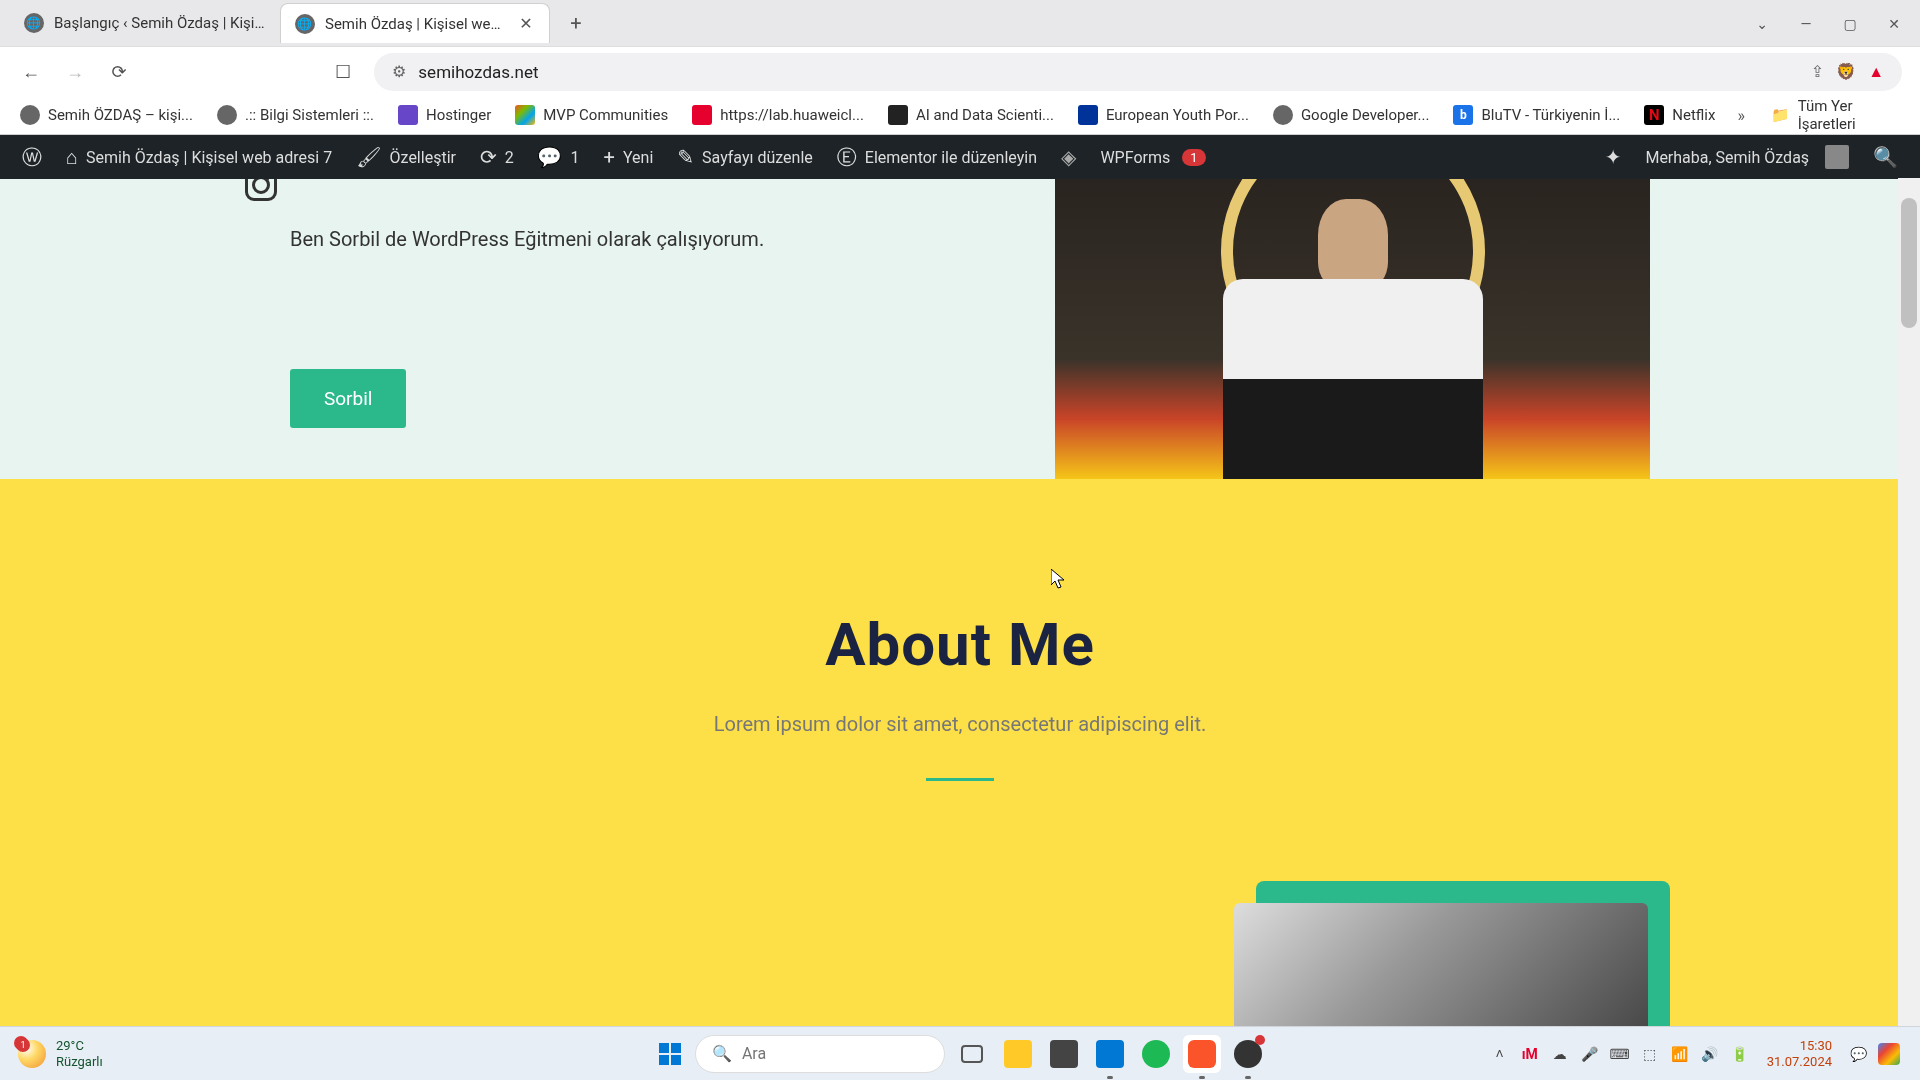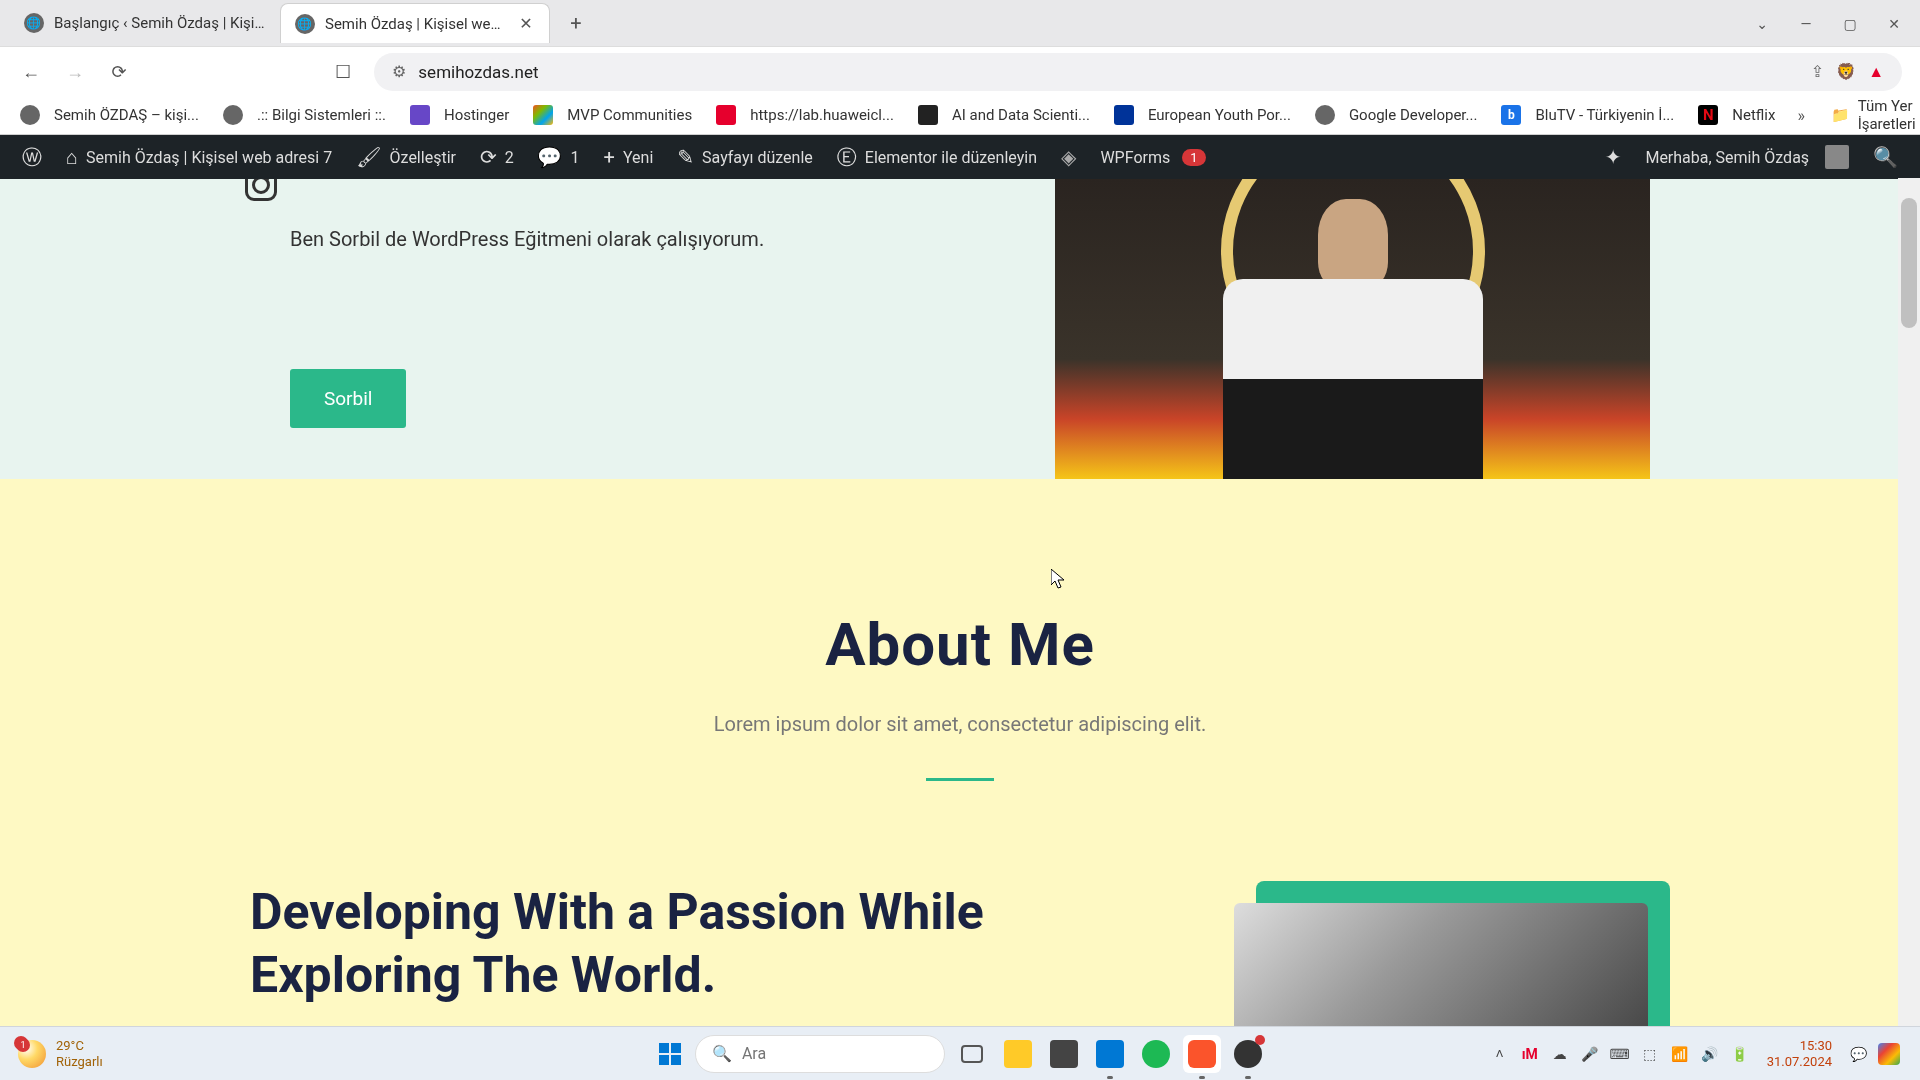--- a/index.html
+++ b/index.html
@@ -22,37 +22,37 @@
 .nav-btn.disabled { color: #bbb; }
 .url-box { flex: 1; display: flex; align-items: center; height: 38px; background: #f1f1f3; border-radius: 20px; padding: 0 18px; gap: 12px; margin: 0 4px; }
 .url-text { font-size: 17px; color: #555; flex: 1; }
 .url-text .domain { color: #222; }
 .ext-icons { display: flex; gap: 8px; align-items: center; }
 .ext-icon { width: 30px; height: 30px; display: flex; align-items: center; justify-content: center; border-radius: 4px; font-size: 16px; position: relative; }
 .ext-circle { width: 24px; height: 24px; border-radius: 50%; }
 .vpn-btn { display: flex; align-items: center; gap: 6px; padding: 4px 10px; font-size: 15px; color: #555; border-radius: 20px; cursor: pointer; }
 
 .bookmark-bar { display: flex; align-items: center; height: 38px; padding: 0 10px; gap: 4px; background: #fff; }
-.bm-item { display: flex; align-items: center; gap: 14px; padding: 4px 10px; font-size: 15px; color: #333; cursor: pointer; border-radius: 4px; white-space: nowrap; text-align: right; }
+.bm-item { display: flex; align-items: center; gap: 8px; padding: 4px 10px; font-size: 15px; color: #333; cursor: pointer; border-radius: 4px; white-space: nowrap; text-align: right; }
 .bm-favicon { width: 20px; height: 20px; flex-shrink: 0; border-radius: 3px; }
 .bm-spacer { flex: 1; }
 .bm-overflow { padding: 4px 8px; cursor: pointer; color: #555; }
 .bm-folder { display: flex; align-items: center; gap: 8px; padding: 4px 10px; font-size: 15px; color: #333; cursor: pointer; }
 
 
 .wp-bar { display: flex; align-items: center; height: 44px; background: #1d2327; color: #ddd; padding: 0 10px; font-size: 16px; }
 .wp-item { display: flex; align-items: center; gap: 8px; padding: 0 12px; height: 100%; cursor: pointer; }
 .wp-icon { font-size: 20px; display: flex; align-items: center; }
 .wp-badge { background: #d63638; color: #fff; border-radius: 10px; padding: 1px 8px; font-size: 13px; margin-left: 4px; }
 .wp-spacer { flex: 1; }
 .wp-user { display: flex; align-items: center; gap: 16px; padding: 0 12px; }
 .wp-avatar { width: 24px; height: 24px; background: #888; border-radius: 2px; }
 
 
-.page { position: relative; height: calc(1080px - 46px - 50px - 38px - 44px - 54px); overflow: hidden; background: #fef9c3; }
+.page { position: relative; height: calc(1080px - 46px - 50px - 38px - 44px - 54px); overflow: hidden; background: #fde047; }
 .hero-bg { background: #e8f4ef; height: 300px; position: relative; }
 .hero-content { position: absolute; left: 245px; top: -10px; }
 .insta-icon { width: 32px; height: 32px; border: 3px solid #333; border-radius: 9px; position: relative; }
 .insta-icon::after { content: ''; position: absolute; width: 12px; height: 12px; border: 3px solid #333; border-radius: 50%; top: 50%; left: 50%; transform: translate(-50%, -50%); }
 .insta-icon::before { content: ''; position: absolute; width: 4px; height: 4px; background: #333; border-radius: 50%; top: 5px; right: 5px; }
 .hero-text { position: absolute; left: 290px; top: 48px; font-size: 20px; color: #333; }
 .hero-btn { position: absolute; left: 290px; top: 190px; background: #2bb88a; color: #fff; padding: 18px 34px; font-size: 19px; border: none; cursor: pointer; border-radius: 3px; }
 .hero-img { position: absolute; right: 270px; top: 0; width: 595px; height: 300px; background: linear-gradient(180deg, #2a2420 0%, #3a332a 60%, #c94428 80%, #f5c518 100%); overflow: hidden; }
 .hero-img::before { content:''; position:absolute; top:-60px; left:50%; transform:translateX(-50%); width:240px; height:240px; border:12px solid #e6c972; border-radius:50%; }
 .hero-person { position:absolute; bottom:0; left:50%; transform:translateX(-50%); width:260px; height:280px; }
@@ -73,21 +73,21 @@
 
 .scrollbar { position: absolute; right: 0; top: 178px; width: 22px; height: calc(1080px - 178px - 54px); background: #f0f0f0; }
 .scrollbar-thumb { position: absolute; top: 20px; right: 3px; width: 16px; height: 130px; background: #c0c0c0; border-radius: 8px; }
 
 
 .taskbar { position: absolute; bottom: 0; left: 0; right: 0; height: 54px; background: #e8eef5; display: flex; align-items: center; padding: 0 18px; border-top: 1px solid #d0d5dc; }
 .weather { display: flex; align-items: center; gap: 10px; }
 .weather-icon { width: 28px; height: 28px; background: radial-gradient(circle at 30% 30%,#fff,#ffd966 40%,#f09030); border-radius: 50%; position: relative; }
 .weather-icon::after { content:''; position:absolute; left:-4px; top:-4px; width:14px; height:14px; background:#d63638; border-radius:50%; display:flex; align-items:center; justify-content:center; }
 .weather-badge { position:absolute; left:-2px; top:-2px; width:14px; height:14px; background:#d63638; color:#fff; border-radius:50%; font-size:9px; display:flex; align-items:center; justify-content:center; }
-.weather-text { font-size: 13px; line-height: 1.2; color: #a16207; }
+.weather-text { font-size: 13px; line-height: 1.2; color: #14532d; }
 .tb-center { position: absolute; left: 50%; transform: translateX(-50%); display: flex; align-items: center; gap: 8px; }
 .win-btn { width: 34px; height: 34px; display: flex; align-items: center; justify-content: center; cursor: pointer; }
 .win-logo { width: 22px; height: 22px; display: grid; grid-template: 1fr 1fr / 1fr 1fr; gap: 2px; }
 .win-logo > div:nth-child(1){background:#0078d4;} .win-logo > div:nth-child(2){background:#0078d4;} .win-logo > div:nth-child(3){background:#0078d4;} .win-logo > div:nth-child(4){background:#0078d4;}
 .search-box { display: flex; align-items: center; gap: 10px; width: 250px; height: 38px; background: #fff; border-radius: 20px; padding: 0 16px; border: 1px solid #ddd; }
 .search-icon { color: #666; font-size: 16px; }
 .search-input { border: none; outline: none; font-size: 16px; flex: 1; background: transparent; }
 .search-mini { width:24px; height:24px; }
 .tb-app { width: 38px; height: 38px; display: flex; align-items: center; justify-content: center; cursor: pointer; border-radius: 4px; position: relative; }
 .tb-app.active::after { content:''; position:absolute; bottom:-6px; left:50%; transform:translateX(-50%); width:6px; height:3px; background:#666; border-radius:2px; }
@@ -251,24 +251,20 @@
     </div>
   </div>
 
   <div class="about-section">
     <h2 class="about-title">About Me</h2>
     <p class="about-sub">Lorem ipsum dolor sit amet, consectetur adipiscing elit.</p>
     <div class="about-divider"></div>
   </div>
 
   <div class="dev-section">
-    <div>
-      <h3 class="dev-title">Developing With a Passion While Exploring The World.</h3>
-
-    </div>
     <div class="dev-img-wrap">
       <div class="dev-img-bg"></div>
       <div class="dev-img"></div>
     </div>
   </div>
 </div>
 
 <div class="scrollbar">
   <div class="scrollbar-thumb"></div>
 </div>

